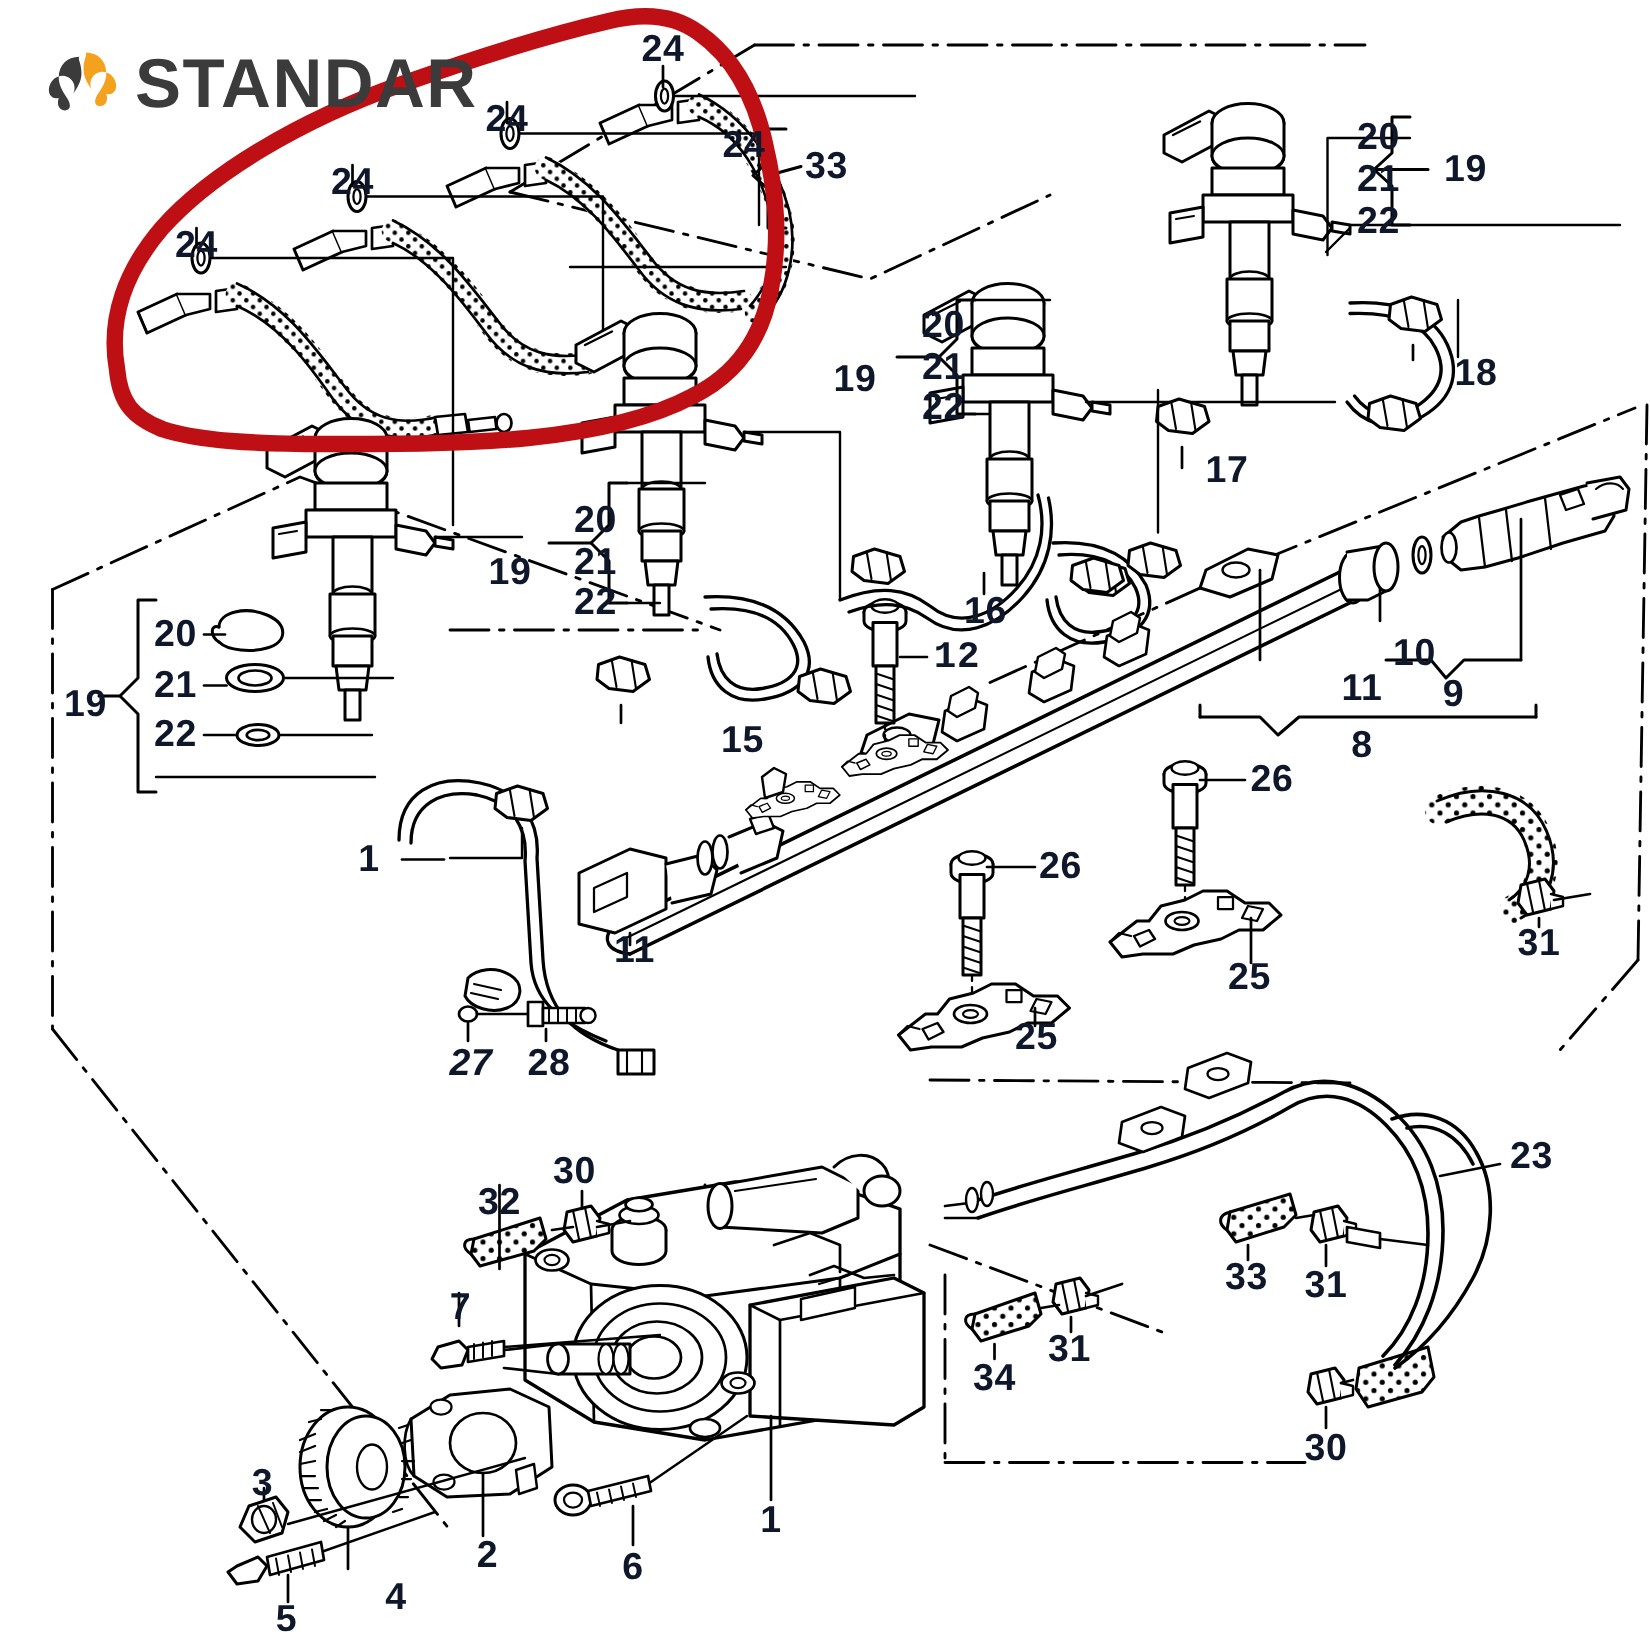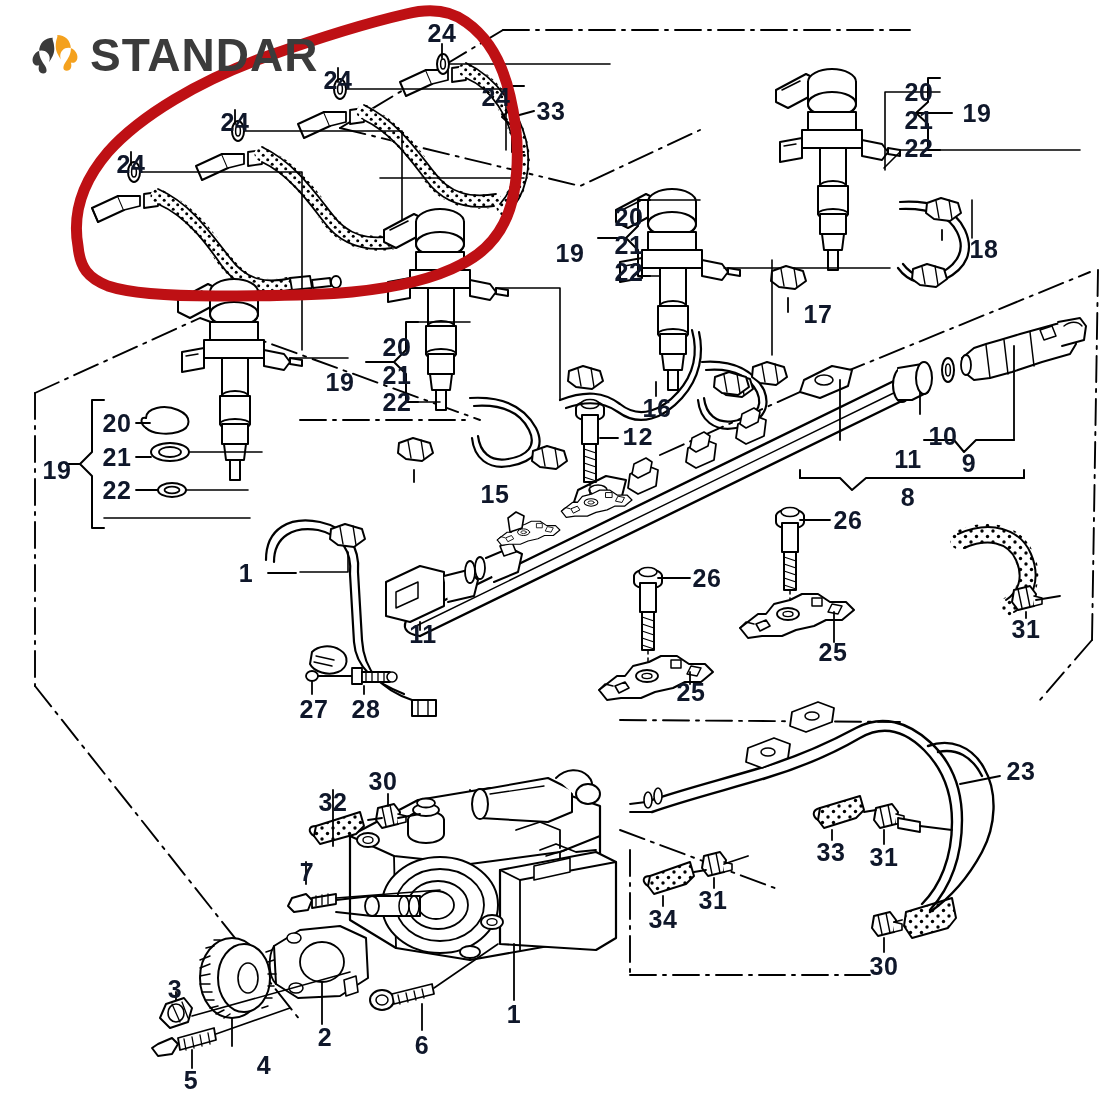--- a/index.html
+++ b/index.html
@@ -558,21 +558,21 @@
       <div class="lbl" style="left: 117px; top: 490px;">22</div>
       <div class="lbl" style="left: 57px; top: 470px;">19</div>
       <div class="lbl" style="left: 459px; top: 494px; margin-left: 36px;">15</div>
       <div class="lbl" style="left: 848px; top: 520px;">26</div>
       <div class="lbl" style="left: 246px; top: 573px;">1</div>
       <div class="lbl" style="left: 707px; top: 578px;">26</div>
       <div class="lbl" style="left: 423px; top: 634px;">11</div>
       <div class="lbl" style="left: 1026px; top: 629px;">31</div>
       <div class="lbl" style="left: 833px; top: 652px;">25</div>
       <div class="lbl" style="left: 691px; top: 692px;">25</div>
-      <div class="lbl" style="left: 314px; top: 709px;">27</div>
+      <div class="lbl" style="left: 314px; top: 709px; font-style: italic;">27</div>
       <div class="lbl" style="left: 366px; top: 709px;">28</div>
       <div class="lbl" style="left: 1021px; top: 771px;">23</div>
       <div class="lbl" style="left: 383px; top: 781px;">30</div>
       <div class="lbl" style="left: 333px; top: 802px;">32</div>
       <div class="lbl" style="left: 831px; top: 852px;">33</div>
       <div class="lbl" style="left: 884px; top: 857px;">31</div>
       <div class="lbl" style="left: 307px; top: 872px;">7</div>
       <div class="lbl" style="left: 713px; top: 900px;">31</div>
       <div class="lbl" style="left: 663px; top: 919px;">34</div>
       <div class="lbl" style="left: 884px; top: 966px;">30</div>

